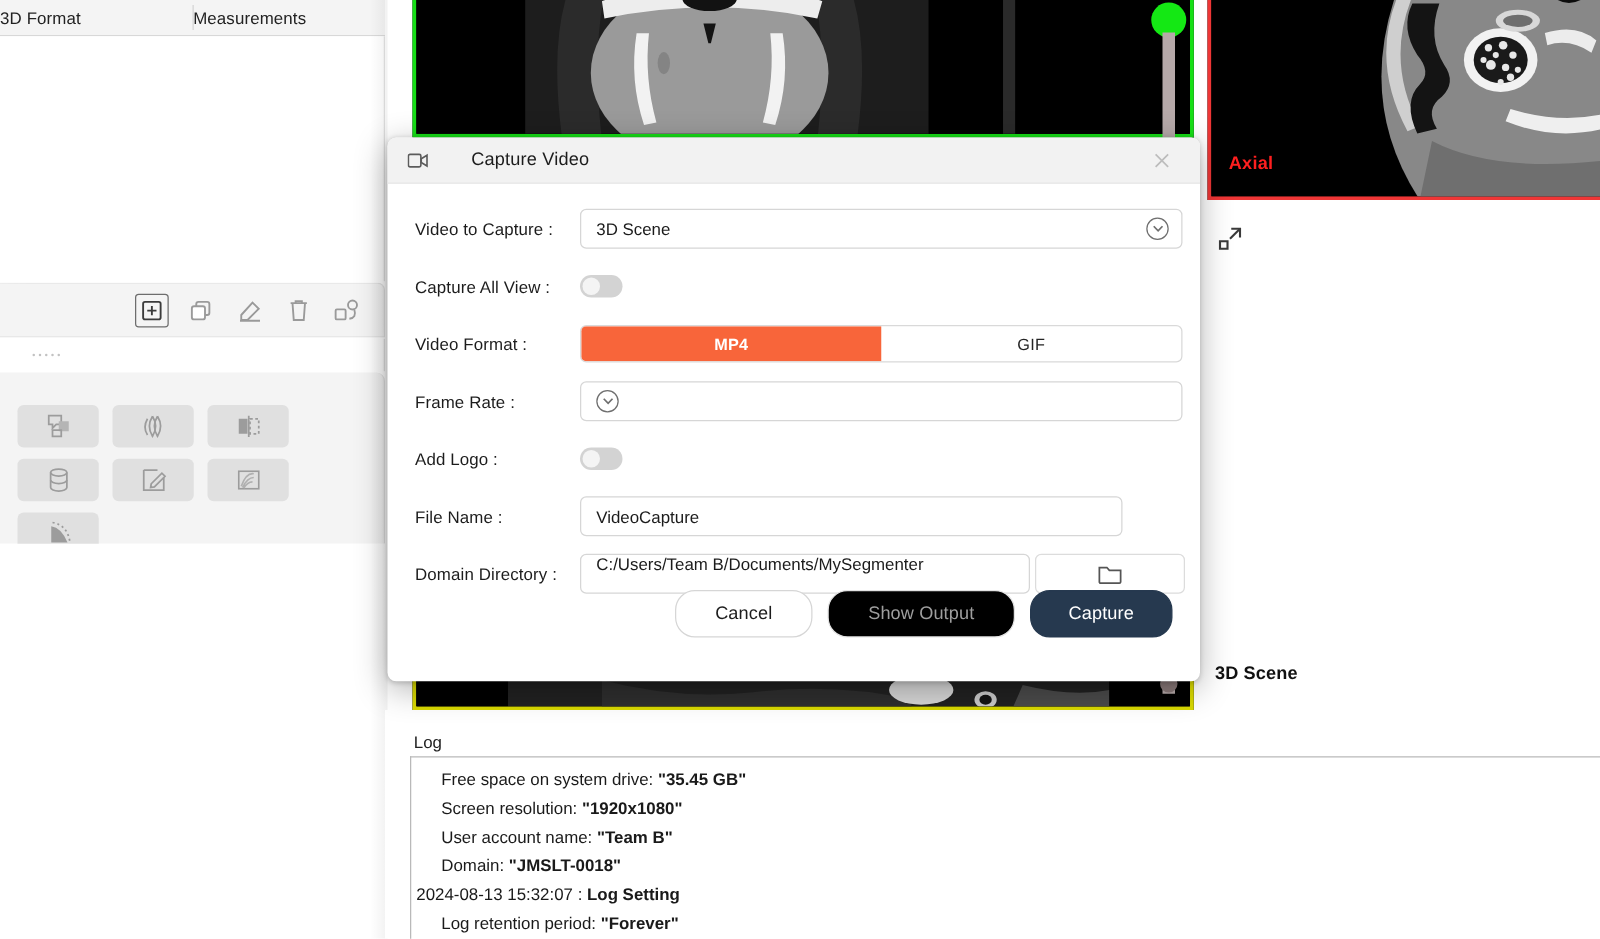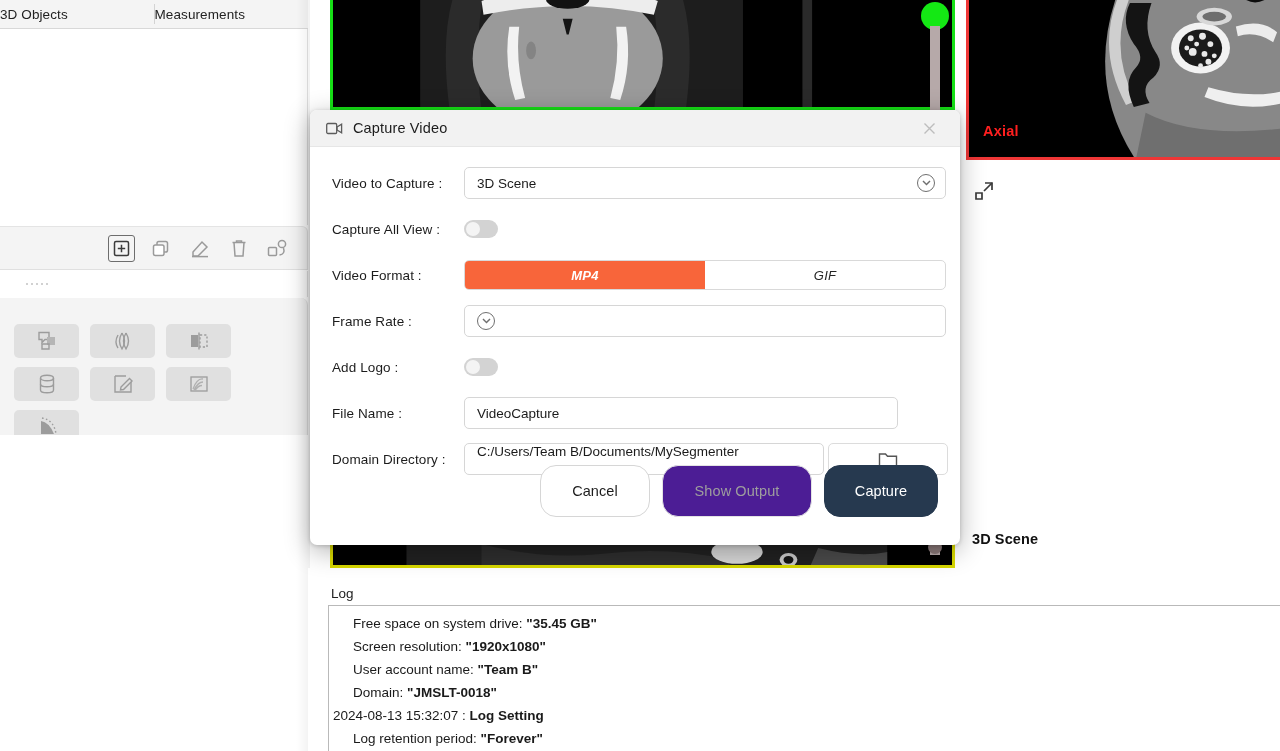--- a/index.html
+++ b/index.html
@@ -147,21 +147,21 @@
   
   .overlay { position: absolute; inset: 0; background: transparent; }
   .modal {
     position: absolute; left: 310px; top: 110px; width: 650px; height: 435px;
     background: #fff; border-radius: 7px;
     box-shadow: 0 6px 26px rgba(0,0,0,0.30), 0 1px 4px rgba(0,0,0,0.18);
     overflow: hidden;
   }
   .modal-header {
     height: 37px; background: #f2f2f2; border-bottom: 1px solid #e6e6e6;
-    display: flex; align-items: center; padding: 0 18px 0 16px;
+    display: flex; align-items: center; padding: 0 18px 0 16px; gap: 24px;
   }
   .modal-header .title {
     margin-left: 10px; font-size: 14.5px; color: #1c1c1c; letter-spacing: .15px;
   }
   .modal-header .spacer { flex: 1; }
   .close-btn {
     width: 26px; height: 26px; display: flex; align-items: center; justify-content: center;
     color: #b3b3b3; font-size: 17px; line-height: 1;
   }
 
@@ -189,21 +189,21 @@
     display: flex; align-items: center; padding: 2px;
   }
   .toggle .knob { width: 14px; height: 14px; border-radius: 50%; background: #f4f4f4; }
 
   .seg {
     width: 482px; height: 30px; border: 1px solid #d9d9d9; border-radius: 5px;
     display: flex; overflow: hidden; background: #fff;
   }
   .seg .opt {
     flex: 1; display: flex; align-items: center; justify-content: center;
-    font-size: 13px; color: #242424; letter-spacing: .2px; font-style: italic;
+    font-size: 13px; color: #242424; letter-spacing: .2px;
   }
   .seg .opt.active { background: #f8653a; color: #fff; font-weight: bold; }
 
   .text-input {
     width: 434px; height: 32px; border: 1px solid #d6d6d6; border-radius: 5px;
     background: #fff; display: flex; align-items: center; padding: 0 12px;
     font-size: 13.5px; color: #1b1b1b;
   }
   .path-input {
     width: 360px; height: 32px; border: 1px solid #d6d6d6; border-radius: 5px;
@@ -215,25 +215,25 @@
     border: 1px solid #dcdcdc; border-radius: 5px; background: #fff;
     display: flex; align-items: center; justify-content: center;
   }
 
   .footer {
     position: absolute; left: 0; right: 0; bottom: 0; height: 86px;
     display: flex; align-items: center; justify-content: flex-end;
     gap: 12px; padding: 0 22px 22px 0;
   }
   .btn {
-    height: 52px; border-radius: 16px; display: flex; align-items: center;
+    height: 38px; border-radius: 16px; display: flex; align-items: center;
     justify-content: center; font-size: 14.5px; letter-spacing: .1px;
   }
   .btn-cancel { width: 110px; background: #fff; border: 1px solid #d6d6d6; color: #1c1c1c; }
-  .btn-disabled { width: 150px; background: #4c1d95; border: 1px solid #e3e3e3; color: #9e9e9e; }
+  .btn-disabled { width: 150px; background: #000000; border: 1px solid #e3e3e3; color: #9e9e9e; }
   .btn-primary { width: 114px; background: #26394f; color: #fff; border: 1px solid #26394f; }
 
   svg { display: block; }
 </style>
 </head>
 <body>
 
 <div id="root">
 
   <div class="app-bg">
@@ -313,21 +313,21 @@
         <path d="M490 4 q40 10 70 4 l0 19 l-80 0 Z" fill="#4a4a4a"></path>
         <rect x="0" y="0" width="74" height="27" fill="#000"></rect>
         <rect x="560" y="0" width="65" height="27" fill="#000"></rect>
       </svg>
     </div>
     <div class="slider-stem2"></div>
     <div class="slider-knob"></div>
 
     <div class="tabstrip">
       <div class="tab">
-        <span>3D Objects</span>
+        <span>3D Format</span>
       </div>
       <div class="tab-div"></div>
       <div class="tab">
         <span>Measurements</span>
       </div>
     </div>
 
     <div class="left-white"></div>
 
     <div class="lt-toolbar">

